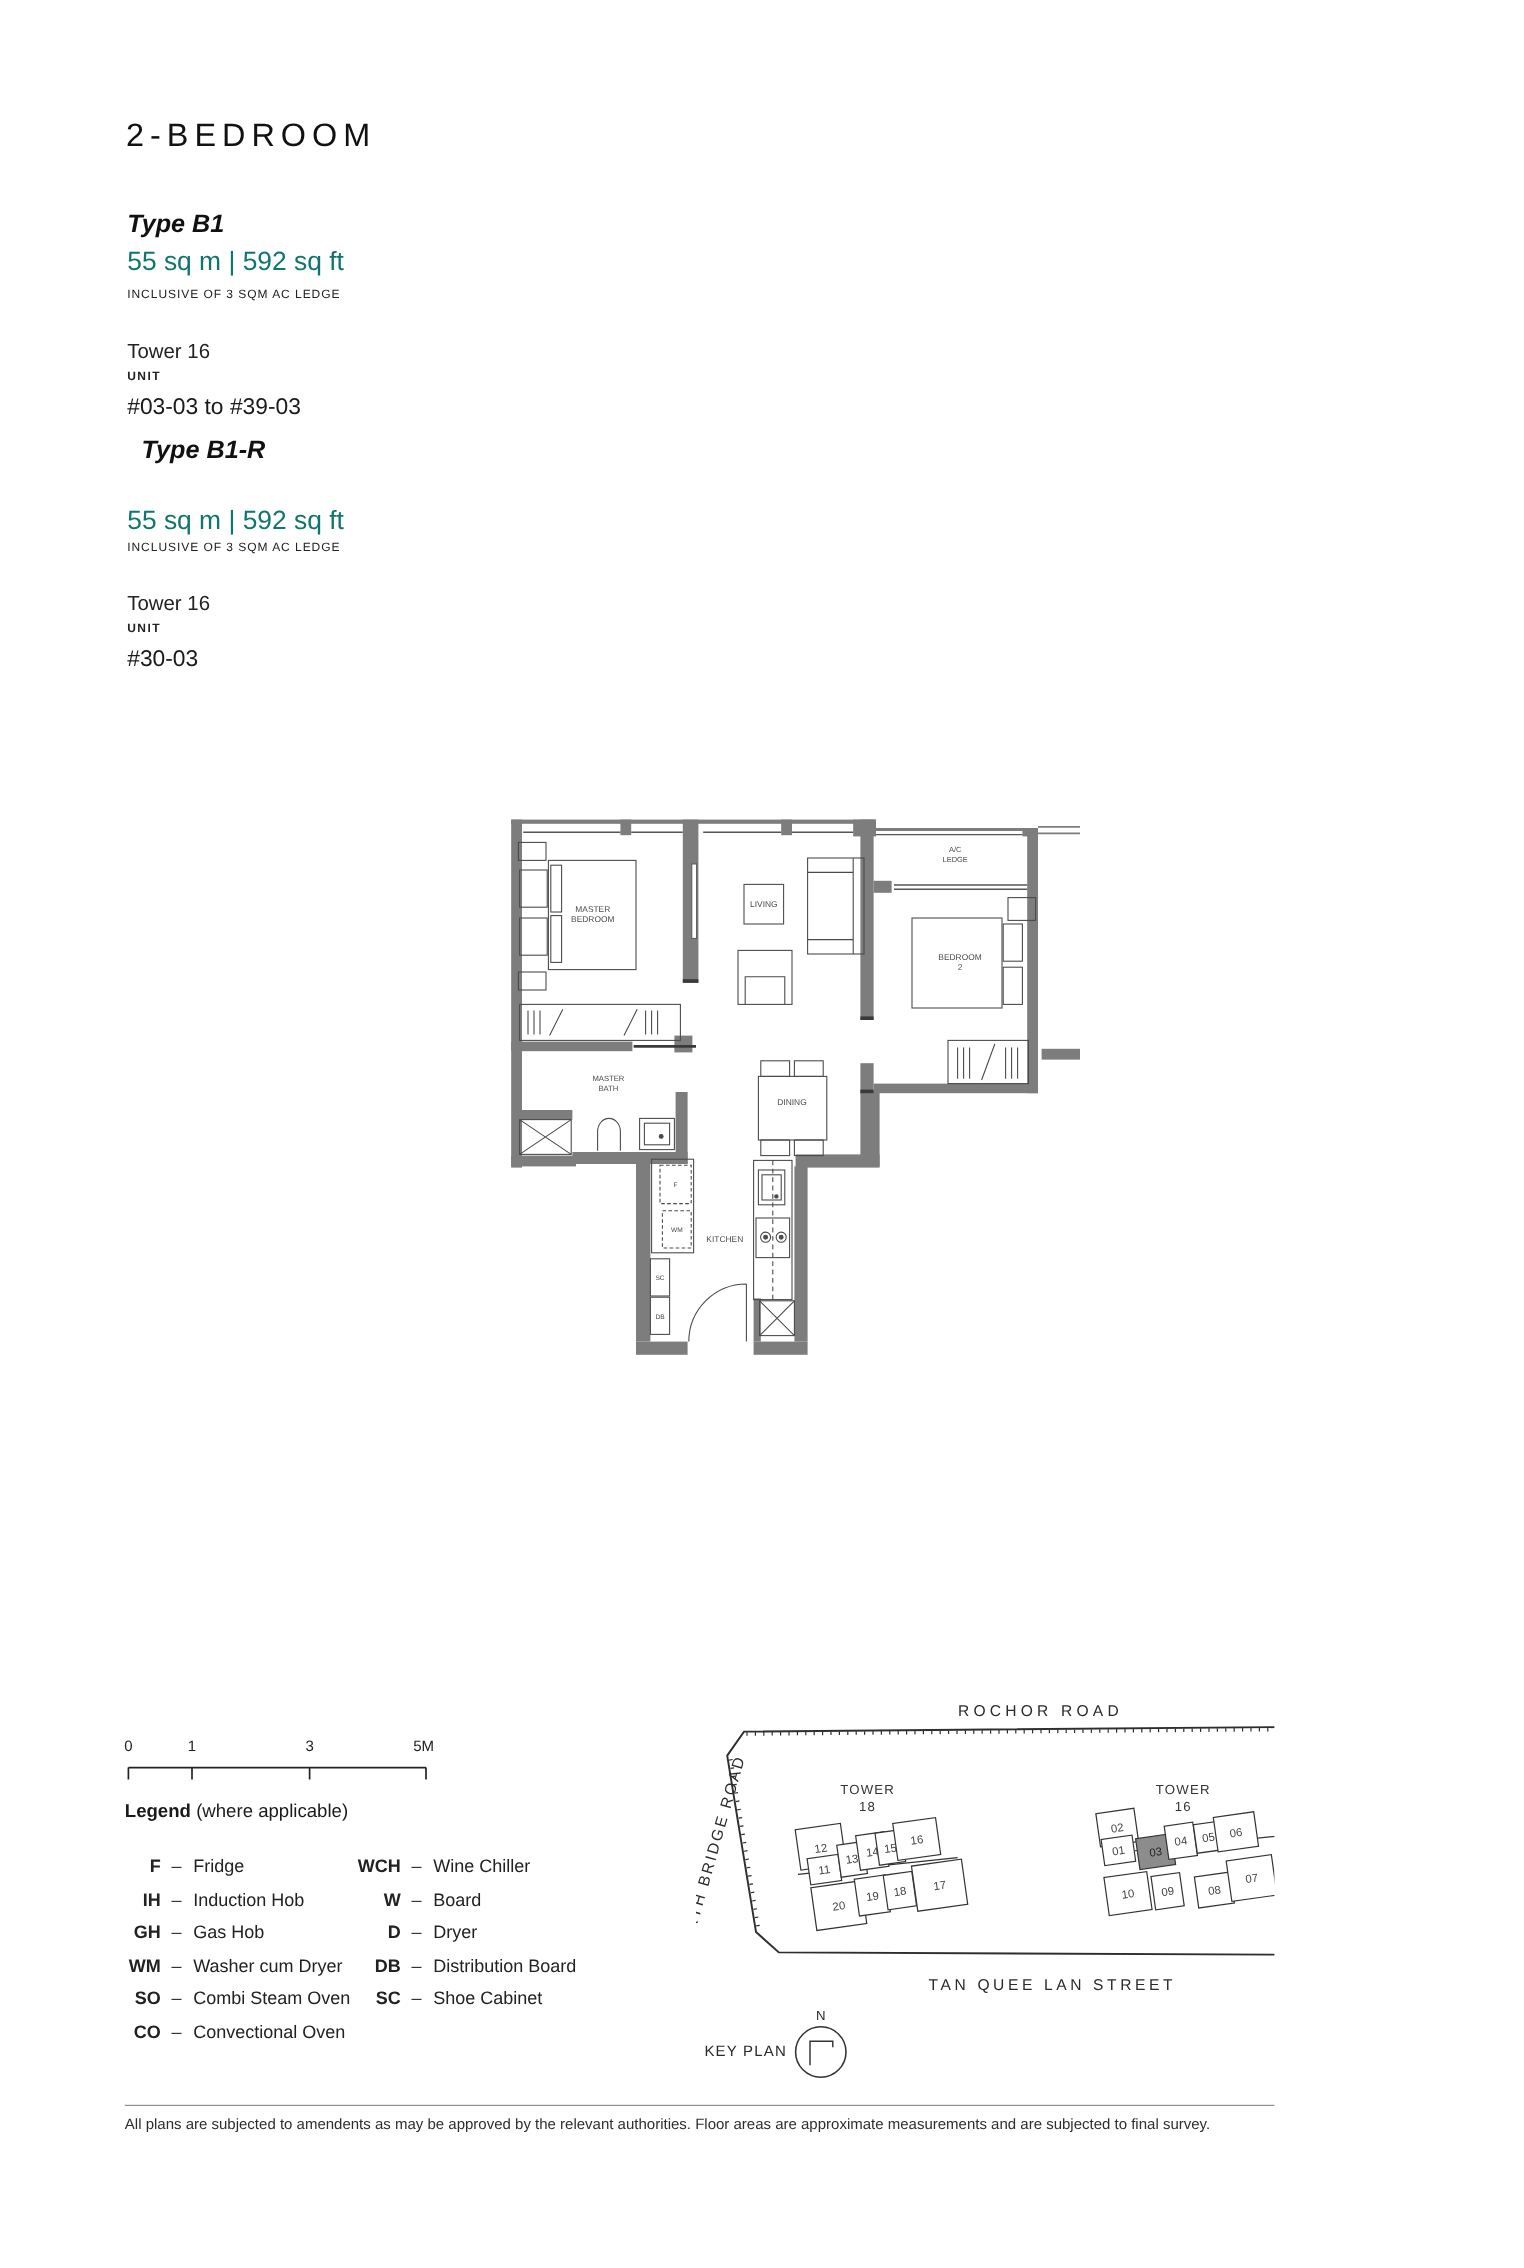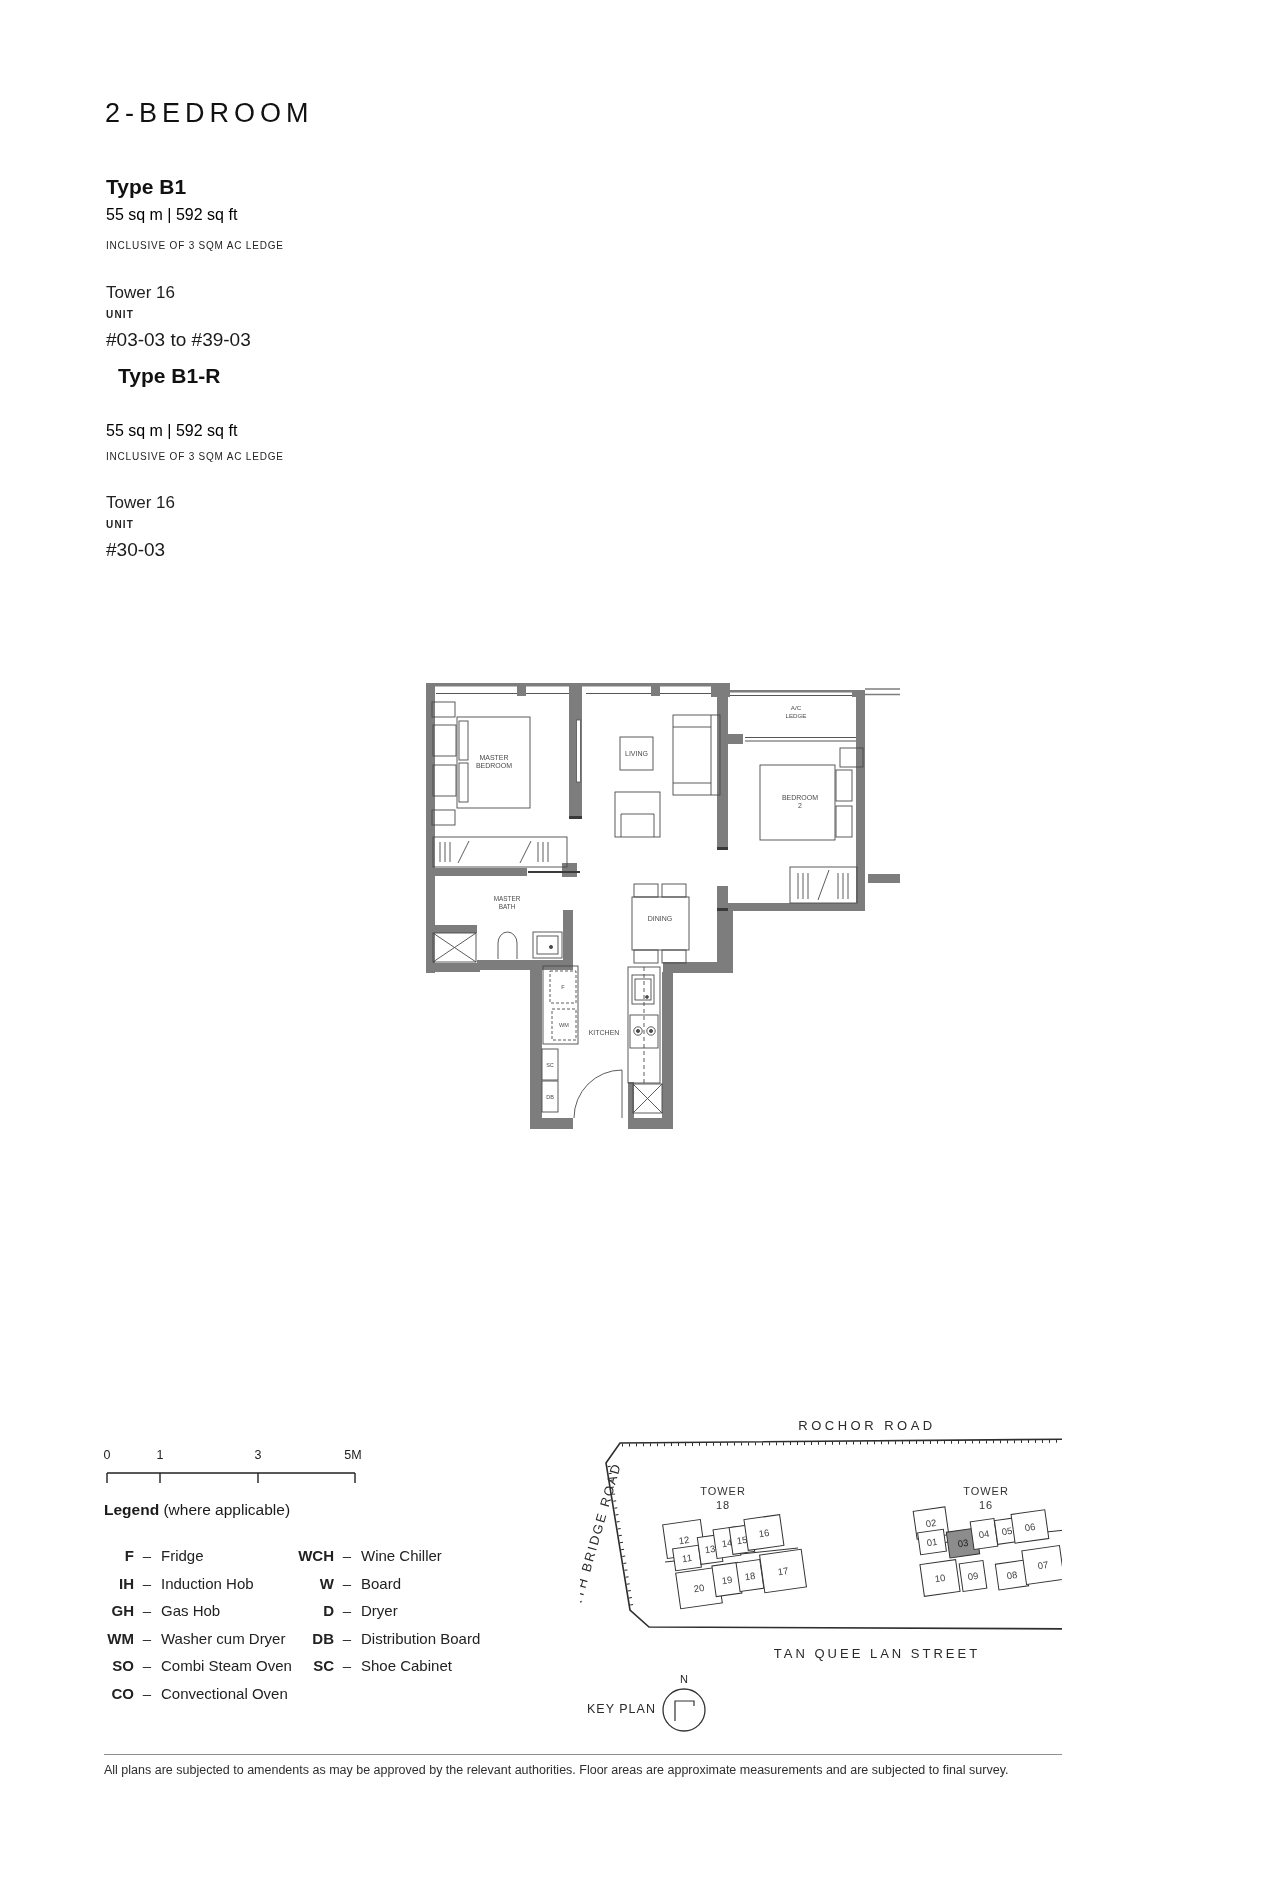--- a/index.html
+++ b/index.html
@@ -2,22 +2,22 @@
 <html><head>
 <meta charset="utf-8">
 <style>
   html,body{margin:0;padding:0;background:#fff;}
   #page{
     position:relative;width:1062px;height:1890px;background:#ffffff;
     font-family:"Liberation Sans", sans-serif;color:#1c1c1c;overflow:hidden;
   }
   .abs{position:absolute;line-height:1;}
   .title{font-size:27px;font-weight:500;letter-spacing:5px;color:#111;}
-  .type-name{font-size:21px;font-weight:700;color:#111;}
-  .area{font-size:16px;font-weight:400;color:#000000;}
+  .type-name{font-size:21px;font-weight:700;color:#111;font-style:italic;}
+  .area{font-size:22px;font-weight:400;color:#0f766e;}
   .inclusive{font-size:10px;font-weight:400;letter-spacing:.8px;color:#222;}
   .tower{font-size:17px;font-weight:400;color:#222;}
   .unit-label{font-size:10px;font-weight:700;letter-spacing:1.2px;color:#222;}
   .units{font-size:19px;font-weight:400;color:#1a1a1a;}
   .legend-title{font-size:15.5px;color:#1a1a1a;}
   .legend-title b{font-weight:700;}
   .legend-col{position:absolute;top:46px;}
   .legend-row{display:flex;align-items:baseline;font-size:15px;color:#222;margin-bottom:12.5px;}
   .legend-abbr{font-weight:700;text-align:right;flex:0 0 auto;}
   .c1 .legend-abbr{width:30px;}

